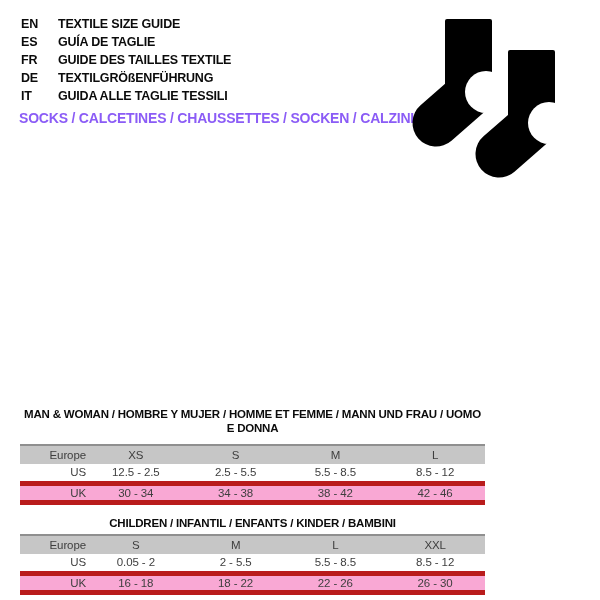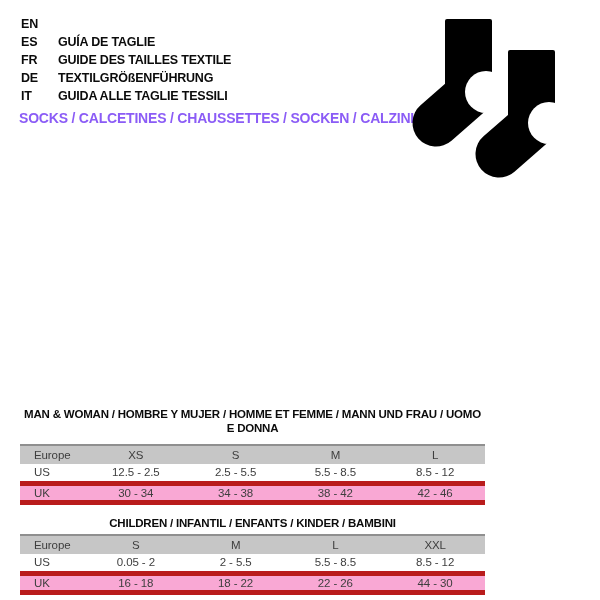--- a/index.html
+++ b/index.html
@@ -22,30 +22,31 @@
   .table-title { font-weight:bold; font-size:11.5px; line-height:14px;
                  letter-spacing:-0.2px; color:#0b0b0b;text-align:center; }
   .adults   .table-title { margin-bottom:9px; }
   .children .table-title { margin-bottom:4px; }
 
   table { width:100%; border-collapse:collapse; table-layout:fixed;
           font-size:11.5px; color:#3e3e3e; letter-spacing:-0.1px; }
   col.region-col { width:66px; }
   th, td { font-weight:normal; height:19px; padding:0; text-align:center; vertical-align:middle; }
   thead th { background:#c6c6c6; border-top:2px solid #8f8f8f; }
-  th.left, td.left { text-align:left; padding-left:14px; }
+  th.left, td.left { text-align:right; padding-left:14px; }
   tbody tr td { border-bottom:5px solid #b91c1c; }
   tbody tr.alt td { background:#f9a8d4; }
 </style>
 </head>
 <body>
 
 <div class="lang-block">
   <div class="lang-row">
     <span class="lang-code">EN</span>
+    <span class="lang-label">TEXTILE SIZE GUIDE</span>
   </div>
   <div class="lang-row">
     <span class="lang-code">ES</span>
     <span class="lang-label">GUÍA DE TAGLIE</span>
   </div>
   <div class="lang-row">
     <span class="lang-code">FR</span>
     <span class="lang-label">GUIDE DES TAILLES TEXTILE</span>
   </div>
   <div class="lang-row">
@@ -140,17 +141,17 @@
         <td>0.05 - 2</td>
         <td>2 - 5.5</td>
         <td>5.5 - 8.5</td>
         <td>8.5 - 12</td>
       </tr>
       <tr class="alt">
         <td class="left">UK</td>
         <td>16 - 18</td>
         <td>18 - 22</td>
         <td>22 - 26</td>
-        <td>44 - 30</td>
+        <td>26 - 30</td>
       </tr>
     </tbody>
   </table>
 </div>
 
 </body></html>

